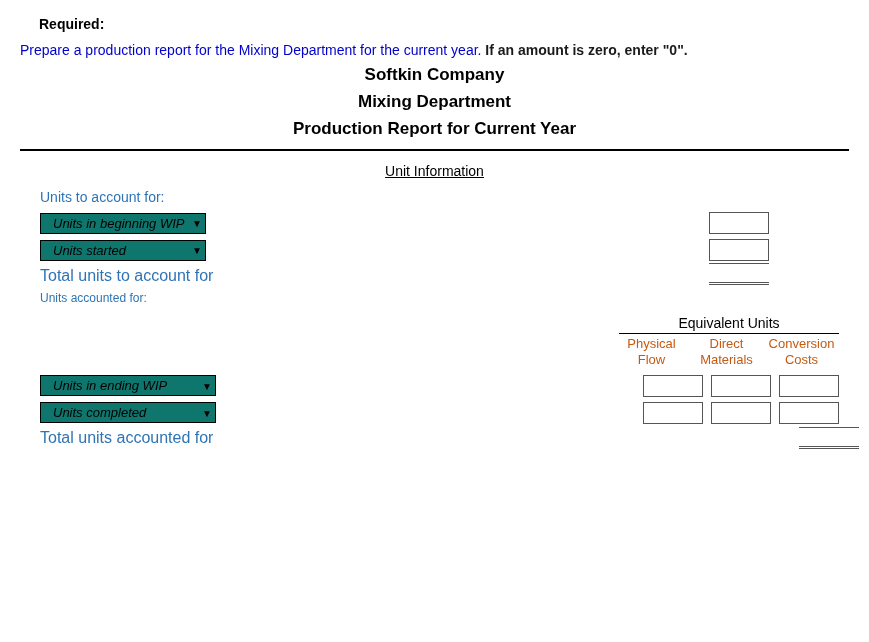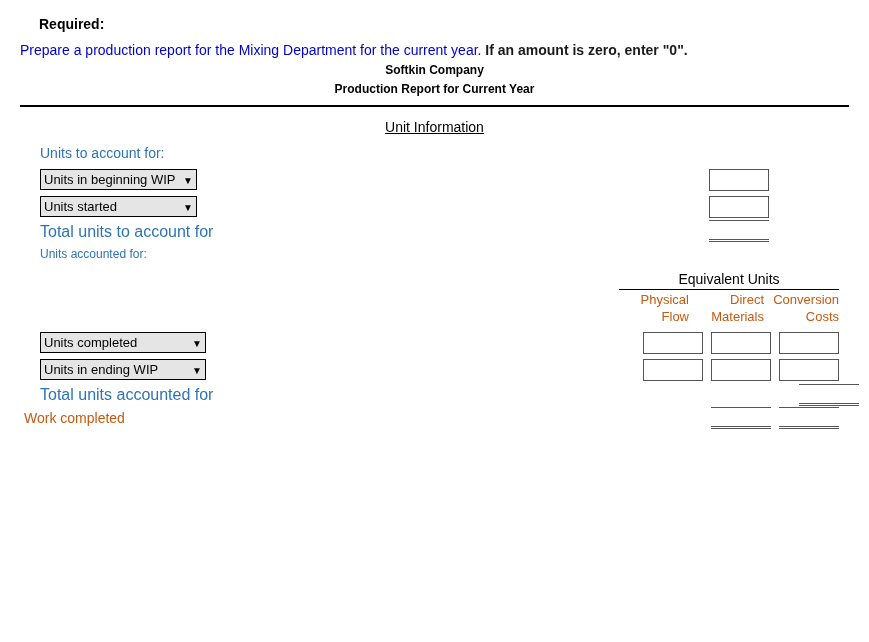--- a/index.html
+++ b/index.html
@@ -22,21 +22,21 @@
       color: #1a1a1a;
     }
     .instruction .bold { font-weight: bold; }
     .instruction .blue { color: #0000cd; }
     .company-header {
       text-align: center;
       margin-bottom: 4px;
     }
     .company-header .title-line {
       font-weight: bold;
-      font-size: 12px;
+      font-size: 17px;
       line-height: 1.6;
     }
     .header-divider {
       border: none;
       border-top: 2px solid #000;
       margin: 6px auto 12px auto;
       width: 100%;
     }
     .unit-info-title {
       text-align: center;
@@ -52,29 +52,30 @@
       margin-left: 20px;
     }
     .row-item {
       display: flex;
       align-items: center;
       margin-bottom: 6px;
       position: relative;
     }
     .dropdown-select {
       border: 1px solid #000;
-      background: #e5e5e5;
+      background: #0f766e;
       font-size: 13px;
-      padding: 2px 3px;
+      padding: 2px 12px;
       color: #000;
       cursor: pointer;
       appearance: none;
       -webkit-appearance: none;
       padding-right: 20px;
       position: relative;
+      font-style: italic;
     }
     .select-wrapper {
       position: relative;
       display: inline-block;
       margin-left: 20px;
     }
     .select-wrapper::after {
       content: '▼';
       font-size: 10px;
       position: absolute;
@@ -132,21 +133,21 @@
     .col-headers {
       display: flex;
       justify-content: flex-end;
       margin-bottom: 6px;
       padding-right: 10px;
       gap: 0;
     }
     .col-header {
       color: #c55a11;
       font-size: 13px;
-      text-align: right;
+      text-align: center;
       width: 75px;
       line-height: 1.3;
     }
     .data-row {
       display: flex;
       align-items: center;
       margin-bottom: 6px;
       position: relative;
     }
     .row-select-wrapper {
@@ -230,20 +231,21 @@
 <body>
 
 <p class="required-label">Required:</p>
 <p class="instruction">
   <span class="blue">Prepare a production report for the Mixing Department for the current year.</span>
   <span class="bold">If an amount is zero, enter "0".</span>
 </p>
 
 <div class="company-header">
   <div class="title-line">Softkin Company</div>
+  <div class="title-line">Mixing Department</div>
   <div class="title-line">Production Report for Current Year</div>
 </div>
 <hr class="header-divider">
 
 <div class="section-wrapper">
   <div class="unit-info-title">Unit Information</div>
 
   <div class="units-to-account-label">Units to account for:</div>
 
   <div class="row-item" style="position:relative;">
@@ -287,56 +289,48 @@
 
   <div class="col-headers">
     <div class="col-header">Physical<br>Flow</div>
     <div class="col-header">Direct<br>Materials</div>
     <div class="col-header">Conversion<br>Costs</div>
   </div>
 
   <div class="data-row" style="position:relative;">
     <div class="row-select-wrapper">
       <select class="dropdown-select">
+        <option>Units in ending WIP</option>
+        <option>Units completed</option>
+        <option>Total units accounted for</option>
+      </select>
+    </div>
+    <div class="row-inputs">
+      <input type="text" class="single-input" style="">
+      <input type="text" class="single-input" style="">
+      <input type="text" class="single-input" style="">
+    </div>
+  </div>
+
+  <div class="data-row" style="position:relative;">
+    <div class="row-select-wrapper">
+      <select class="dropdown-select">
         <option>Units completed</option>
         <option>Units in ending WIP</option>
         <option>Total units accounted for</option>
       </select>
     </div>
     <div class="row-inputs">
       <input type="text" class="single-input" style="">
       <input type="text" class="single-input" style="">
       <input type="text" class="single-input" style="">
     </div>
   </div>
 
-  <div class="data-row" style="position:relative;">
-    <div class="row-select-wrapper">
-      <select class="dropdown-select">
-        <option>Units in ending WIP</option>
-        <option>Units completed</option>
-        <option>Total units accounted for</option>
-      </select>
-    </div>
-    <div class="row-inputs">
-      <input type="text" class="single-input" style="">
-      <input type="text" class="single-input" style="">
-      <input type="text" class="single-input" style="">
-    </div>
-  </div>
-
   <div class="total-accounted-row" style="position:relative; margin-left:20px; margin-bottom:5px;">
     <span class="total-label">Total units accounted for</span>
     <div style="position:absolute; right:-10px; display:flex; gap:8px;">
       <div class="double-line-wrap"></div>
     </div>
   </div>
 
-  <div class="work-completed-row" style="position:relative;">
-    <span class="work-label">Work completed</span>
-    <div class="work-inputs">
-      <div style="width:75px;"></div>
-      <input type="text" class="work-input double-line-input" style="">
-      <input type="text" class="work-input double-line-input" style="">
-    </div>
-  </div>
 
 </div>
 
 </body></html>

